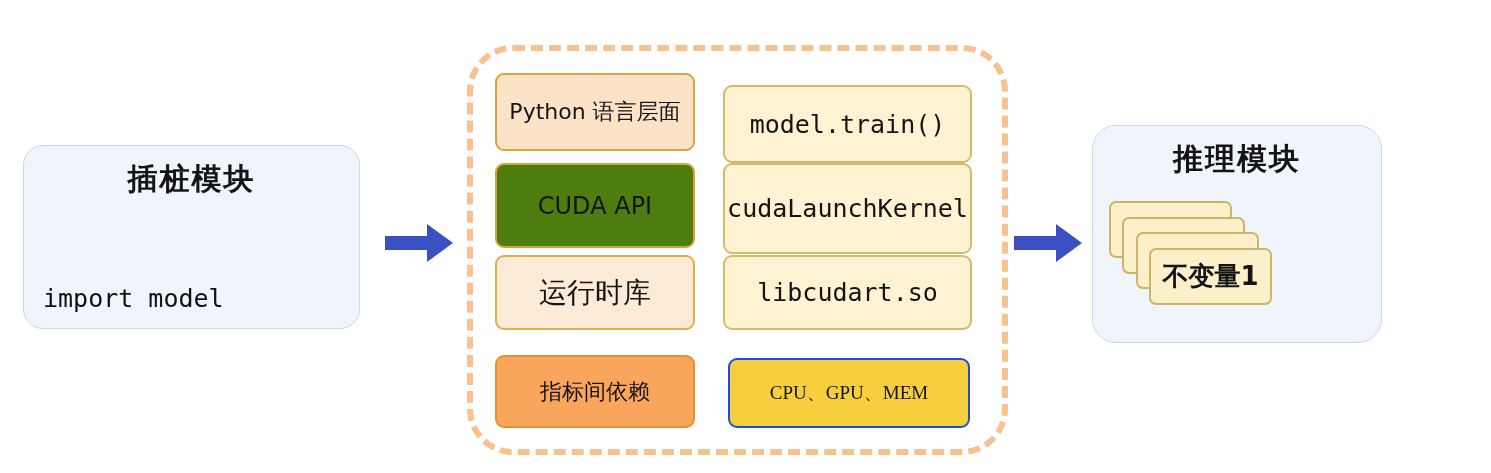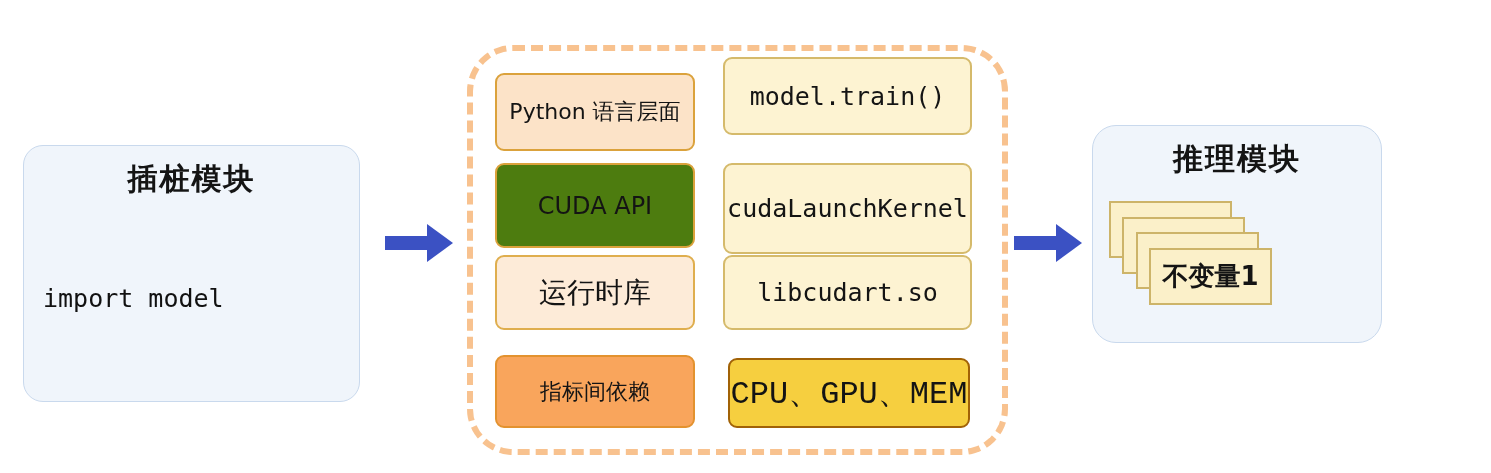--- a/index.html
+++ b/index.html
@@ -16,21 +16,21 @@
     overflow: hidden;
   }
 
   
   .module {
     position: absolute;
     background: #f0f5fb;
     border: 1.5px solid #c9d9ed;
     border-radius: 20px;
   }
-  .left-module { left: 23px; top: 145px; width: 337px; height: 257px; }
+  .left-module { left: 23px; top: 145px; width: 337px; height: 184px; }
   .right-module { left: 1092px; top: 125px; width: 290px; height: 218px; border-radius: 24px; }
 
   .module-title {
     text-align: center;
     font-size: 30px;
     font-weight: bold;
     letter-spacing: 2px;
     padding-top: 13px;
   }
   .code-block {
@@ -81,40 +81,40 @@
   .layer-1 { top: 112px; height: 85px; background: #4d7c0f; border: 2px solid #dba23c; font-size: 24px; }
   .layer-2 { top: 204px; height: 75px; background: #fdebd8; border: 2px solid #dfae4e; font-size: 28px; }
   .layer-3 { top: 304px; height: 73px; background: #f9a55c; border: 2px solid #e3922f; font-size: 22px; }
   
   .example-box {
     left: 250px; width: 249px;
     background: #fdf3d2; border: 2px solid #d5ba6b;
     font-family: "DejaVu Sans Mono", "Liberation Mono", monospace;
     font-size: 25px;
   }
-  .example-0 { top: 6px;  height: 78px; }
+  .example-0 { top: 34px;  height: 78px; }
   .example-1 { top: 112px; height: 91px; }
   .example-2 { top: 204px; height: 75px; }
   .example-3 {
     top: 307px; height: 70px; left: 255px; width: 242px;
-    background: #f6cf3f; border: 2px solid #a16207;
-    font-family: Liberation Mono, monospace;
-    font-size: 32px;
+    background: #f6cf3f; border: 2px solid #1d4ed8;
+    font-family: Liberation Serif, serif;
+    font-size: 19px;
   }
 
   
   .stack { position: absolute; width: 166px; height: 130px; }
   .stack-1 { left: 16px; top: 75px; }
   .stack-2 { left: 176px; top: 75px; }
   .card {
     position: absolute;
     width: 123px; height: 57px;
     background: #fbf0c9;
     border: 2px solid #cdb469;
-    border-radius: 0;
+    border-radius: 7px;
   }
   .card-0 { left: 0;    top: 0; }
   .card-1 { left: 13px; top: 16px; }
   .card-2 { left: 27px; top: 31px; }
   .card-front {
     left: 40px; top: 47px;
     display: flex; align-items: center; justify-content: center;
     font-size: 26px; font-weight: bold;
     white-space: nowrap;
   }

